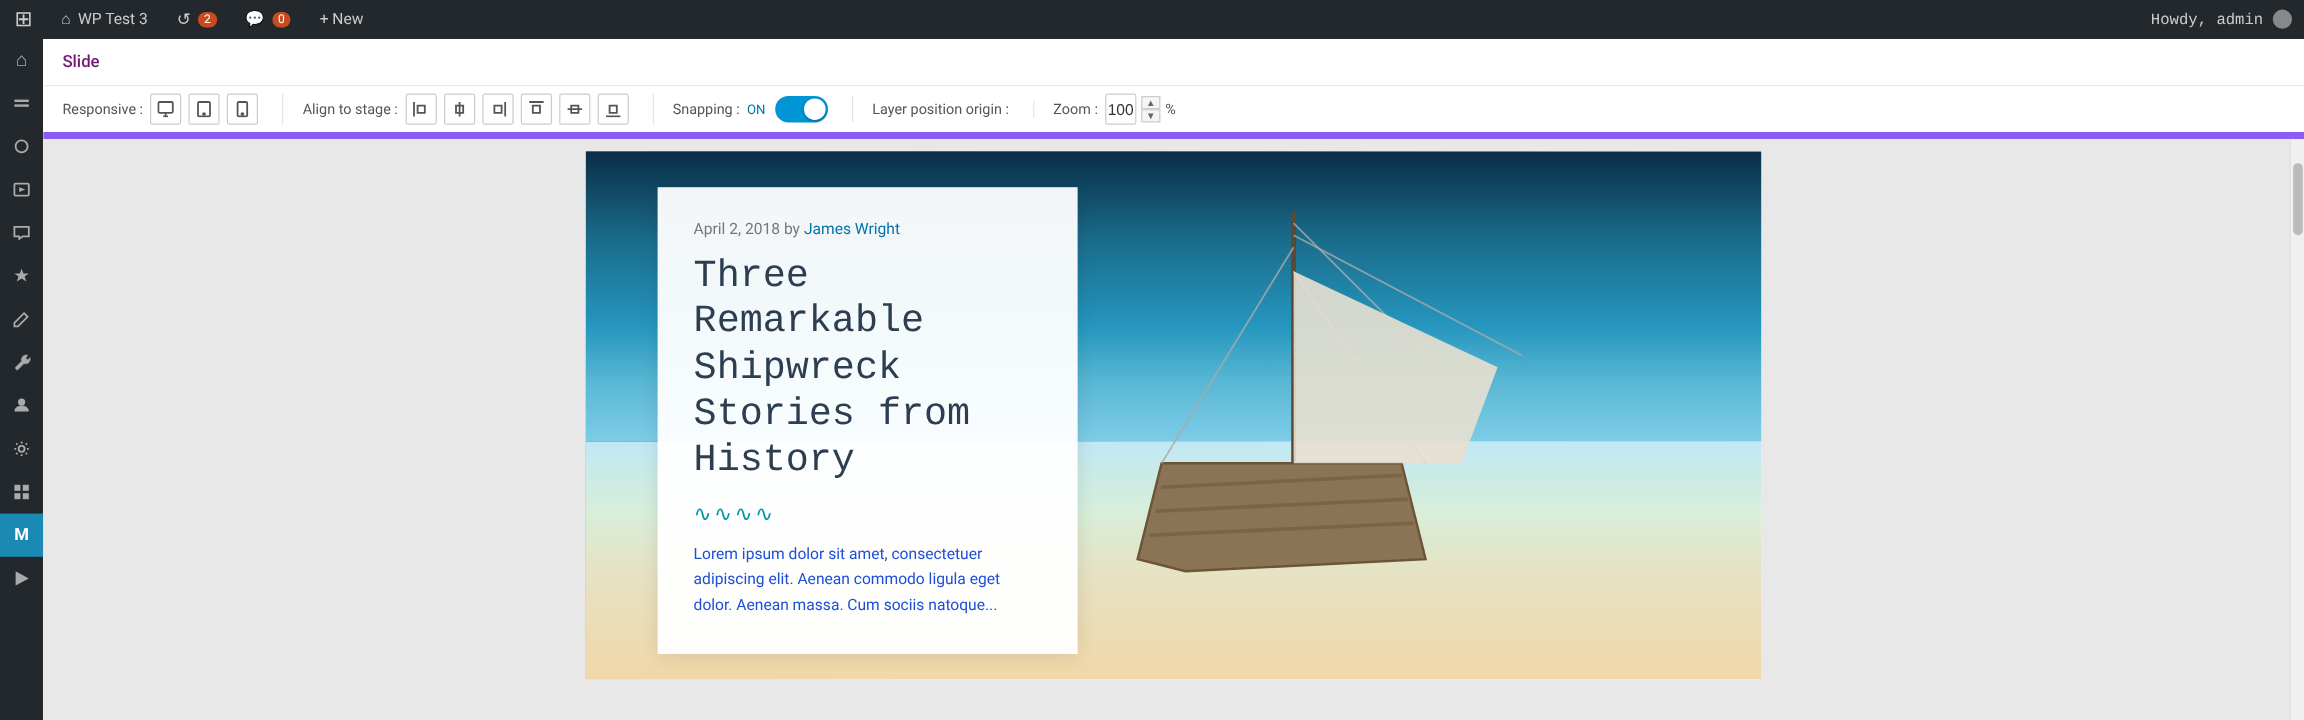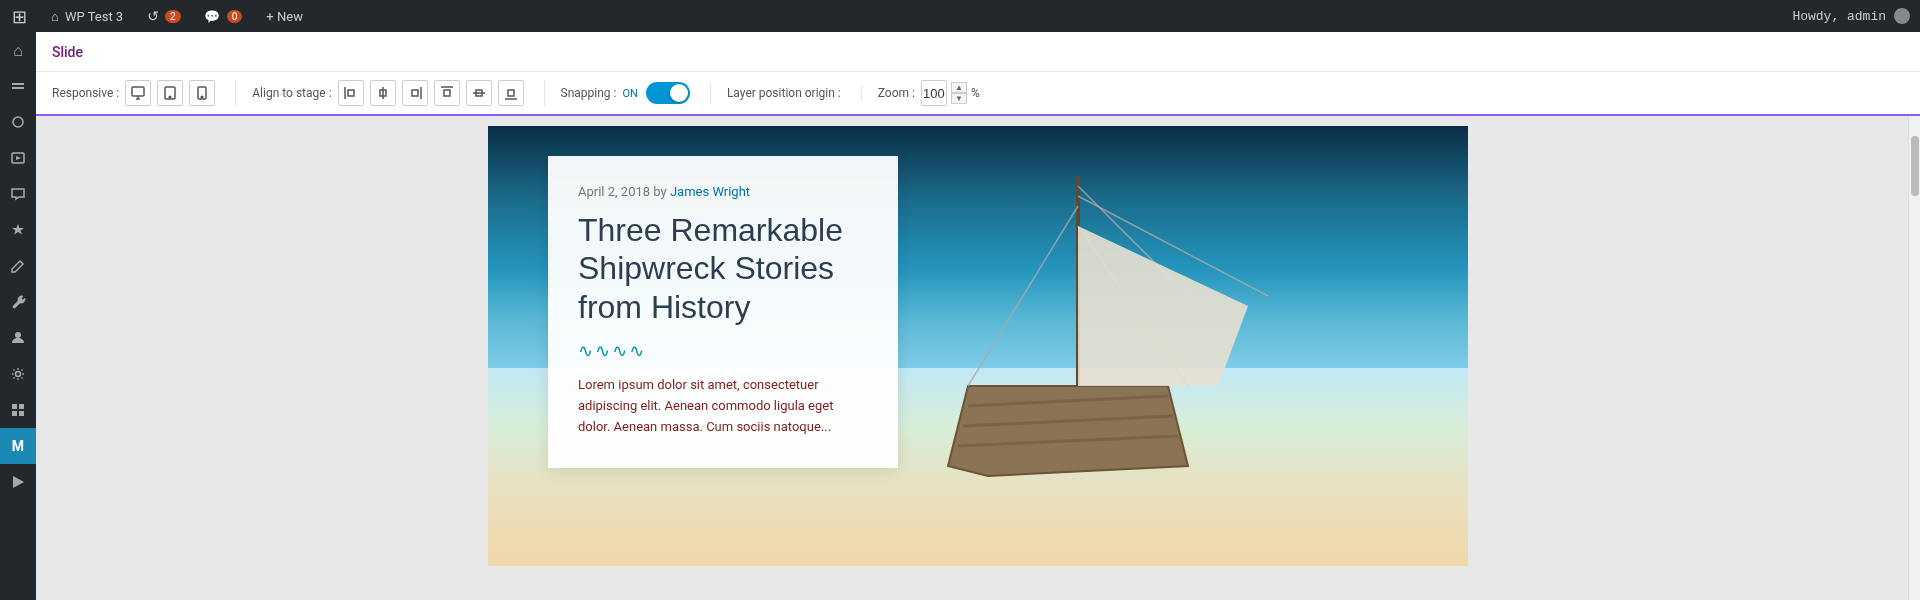--- a/index.html
+++ b/index.html
@@ -39,21 +39,21 @@
     
     .toolbar {
       display: flex; align-items: center; padding: 0 16px; height: 40px;
       background: #fff; border-bottom: 1px solid #e5e5e5; flex-shrink: 0;
     }
     .slide-label { color: #701a75; font-size: 14px; font-weight: 500; cursor: pointer; }
 
     
     .controls-bar {
       display: flex; align-items: center; padding: 0 16px; height: 44px;
-      background: #fff; border-bottom: 2px solid #8b5cf6; flex-shrink: 0; gap: 0;
+      background: #fff; border-bottom: 6px solid #8b5cf6; flex-shrink: 0; gap: 0;
     }
     .control-group { display: flex; align-items: center; gap: 6px; padding-right: 20px; border-right: 1px solid #e5e5e5; margin-right: 16px; }
     .control-group:last-child { border-right: none; padding-right: 0; margin-right: 0; }
     .control-label { font-size: 12px; color: #555; white-space: nowrap; }
     .ctrl-btn {
       width: 26px; height: 26px; border: 1px solid #ccc; background: #fff;
       display: flex; align-items: center; justify-content: center;
       cursor: pointer; font-size: 12px; color: #555; border-radius: 2px;
     }
     .ctrl-btn svg { width: 14px; height: 14px; }
@@ -106,23 +106,23 @@
     }
 
     
     .text-card {
       position: absolute; left: 60px; top: 30px; width: 350px;
       background: rgba(255, 255, 255, 0.95); padding: 28px 30px 30px 30px;
       box-shadow: 0 2px 15px rgba(0,0,0,0.1);
     }
     .post-meta { font-size: 13px; color: #777; margin-bottom: 12px; }
     .post-author { color: #0073aa; }
-    .post-title { font-size: 32px; font-weight: 400; color: #2c3e50; line-height: 1.2; margin-bottom: 14px; font-family: Liberation Sans, sans-serif; }
+    .post-title { font-size: 32px; font-weight: 400; color: #2c3e50; line-height: 1.2; margin-bottom: 14px; font-family: Liberation Mono, monospace; }
     .wave-decoration { color: #0095a8; font-size: 18px; margin-bottom: 14px; letter-spacing: 2px; }
-    .post-excerpt { font-size: 13px; color: #7f1d1d; line-height: 1.6; }
+    .post-excerpt { font-size: 13px; color: #1d4ed8; line-height: 1.6; }
 
     
     .right-scrollbar {
       width: 12px; background: #f0f0f0; border-left: 1px solid #ddd;
       display: flex; flex-direction: column; align-items: center;
       position: absolute; right: 0; top: 0; bottom: 0;
     }
     .scrollbar-thumb {
       width: 8px; height: 60px; background: #bbb; border-radius: 4px;
       margin-top: 20px;

